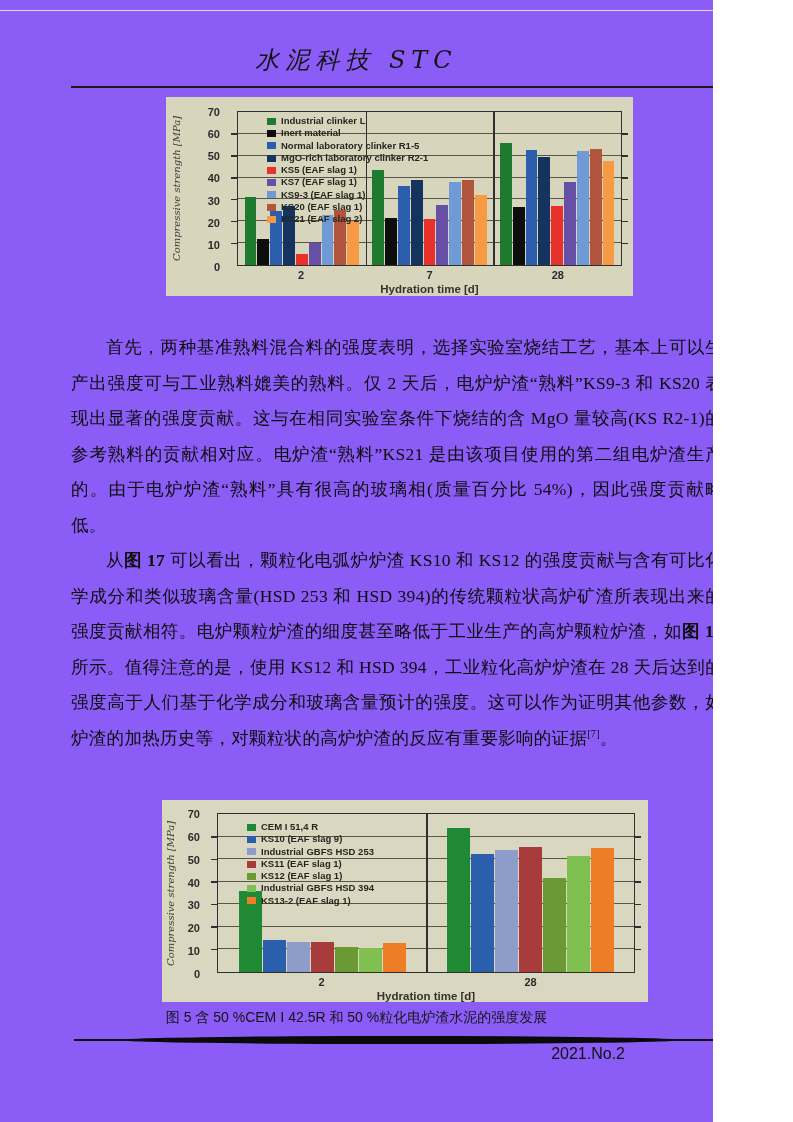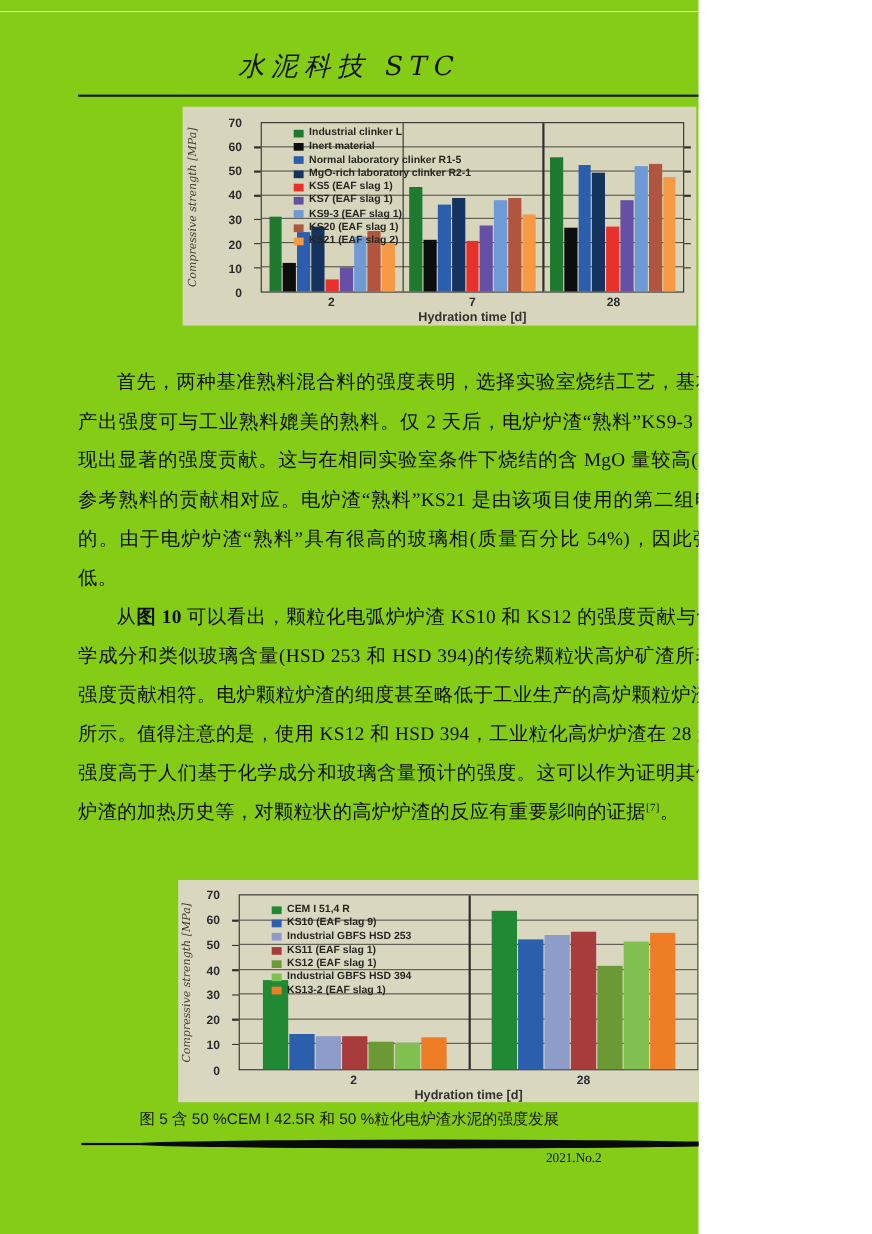--- a/index.html
+++ b/index.html
@@ -1,16 +1,16 @@
 <!DOCTYPE html>
 <html><head>
 <meta charset="utf-8">
 <style>
   html,body{margin:0;padding:0;background:#ffffff;}
-  .page{position:relative;width:635px;height:1122px;background:#84cc16;overflow:hidden;
+  .page{position:relative;width:713px;height:1122px;background:#8b5cf6;overflow:hidden;
         font-family:"Liberation Serif","DejaVu Serif",serif;color:#111;}
   .top-scan-line{position:absolute;top:10px;left:0;right:0;height:1px;background:#dedede;}
   .header-title{position:absolute;top:44px;left:0;right:0;text-align:center;
         font-family:"DejaVu Serif",serif;font-style:italic;font-size:24px;letter-spacing:6px;color:#141414;}
   .header-rule{position:absolute;top:86px;left:71px;width:651px;height:2px;background:#1a1a1a;}
 
   
   .chart{position:absolute;font-family:"Liberation Sans","DejaVu Sans",sans-serif;color:#2b2b2b;}
   .plot{position:absolute;border:1.5px solid #2f2f2f;box-sizing:border-box;}
   .gridline{position:absolute;left:0;right:0;height:1px;background:#55554a;}
@@ -60,21 +60,21 @@
                 text-indent:2em;letter-spacing:0.3px;color:#0d0d0d;}
   .text-block b{font-weight:bold;}
   .text-block sup{font-size:10px;vertical-align:super;line-height:0;}
 
   
   .footer-rule-line{position:absolute;top:1039px;left:74px;width:648px;height:2px;background:#0a0a0a;}
   .footer-rule-lens{position:absolute;top:1036px;left:120px;width:560px;height:8px;background:#0a0a0a;border-radius:50%;}
   .footer-page{position:absolute;top:1045px;left:0;right:0;text-align:center;
                font-family:"Liberation Sans","DejaVu Sans",sans-serif;font-size:13px;color:#111;}
   .footer-issue{position:absolute;top:1045px;right:88px;
-               font-family:Liberation Serif, serif;font-size:12px;color:#111;}
+               font-family:Liberation Sans, sans-serif;font-size:16px;color:#111;}
 </style>
 </head>
 <body>
 
 <div class="page">
 
   <div class="top-scan-line"></div>
 
   <div class="header-title">水泥科技 STC</div>
   <div class="header-rule"></div>
@@ -187,21 +187,21 @@
     <div class="xticks">
         <div class="xtick" style="left: 0%; width: 33.3333%;">2</div>
         <div class="xtick" style="left: 33.3333%; width: 33.3333%;">7</div>
         <div class="xtick" style="left: 66.6667%; width: 33.3333%;">28</div>
       </div>
     <div class="xlabel">Hydration time [d]</div>
   </div>
 
   <div class="text-block">
     <p>首先，两种基准熟料混合料的强度表明，选择实验室烧结工艺，基本上可以生产出强度可与工业熟料媲美的熟料。仅 2 天后，电炉炉渣“熟料”KS9-3 和 KS20 表现出显著的强度贡献。这与在相同实验室条件下烧结的含 MgO 量较高(KS R2-1)的参考熟料的贡献相对应。电炉渣“熟料”KS21 是由该项目使用的第二组电炉渣生产的。由于电炉炉渣“熟料”具有很高的玻璃相(质量百分比 54%)，因此强度贡献略低。</p>
-    <p id="para2">从<b>图 10</b> 可以看出，颗粒化电弧炉炉渣 KS10 和 KS12 的强度贡献与含有可比化学成分和类似玻璃含量(HSD 253 和 HSD 394)的传统颗粒状高炉矿渣所表现出来的强度贡献相符。电炉颗粒炉渣的细度甚至略低于工业生产的高炉颗粒炉渣，如<b>图 15</b> 所示。值得注意的是，使用 KS12 和 HSD 394，工业粒化高炉炉渣在 28 天后达到的强度高于人们基于化学成分和玻璃含量预计的强度。这可以作为证明其他参数，如炉渣的加热历史等，对颗粒状的高炉炉渣的反应有重要影响的证据<sup>[7]</sup>。</p>
+    <p id="para2">从<b>图 17</b> 可以看出，颗粒化电弧炉炉渣 KS10 和 KS12 的强度贡献与含有可比化学成分和类似玻璃含量(HSD 253 和 HSD 394)的传统颗粒状高炉矿渣所表现出来的强度贡献相符。电炉颗粒炉渣的细度甚至略低于工业生产的高炉颗粒炉渣，如<b>图 15</b> 所示。值得注意的是，使用 KS12 和 HSD 394，工业粒化高炉炉渣在 28 天后达到的强度高于人们基于化学成分和玻璃含量预计的强度。这可以作为证明其他参数，如炉渣的加热历史等，对颗粒状的高炉炉渣的反应有重要影响的证据<sup>[7]</sup>。</p>
   </div>
 
   <div class="chart chart-1">
     <div class="ylabel">Compressive strength [MPa]</div>
     <div class="yticks">
         <div class="ytick" style="bottom: calc(0% - 7px);">0</div>
         <div class="ytick" style="bottom: calc(14.2857% - 7px);">10</div>
         <div class="ytick" style="bottom: calc(28.5714% - 7px);">20</div>
         <div class="ytick" style="bottom: calc(42.8571% - 7px);">30</div>
         <div class="ytick" style="bottom: calc(57.1429% - 7px);">40</div>

